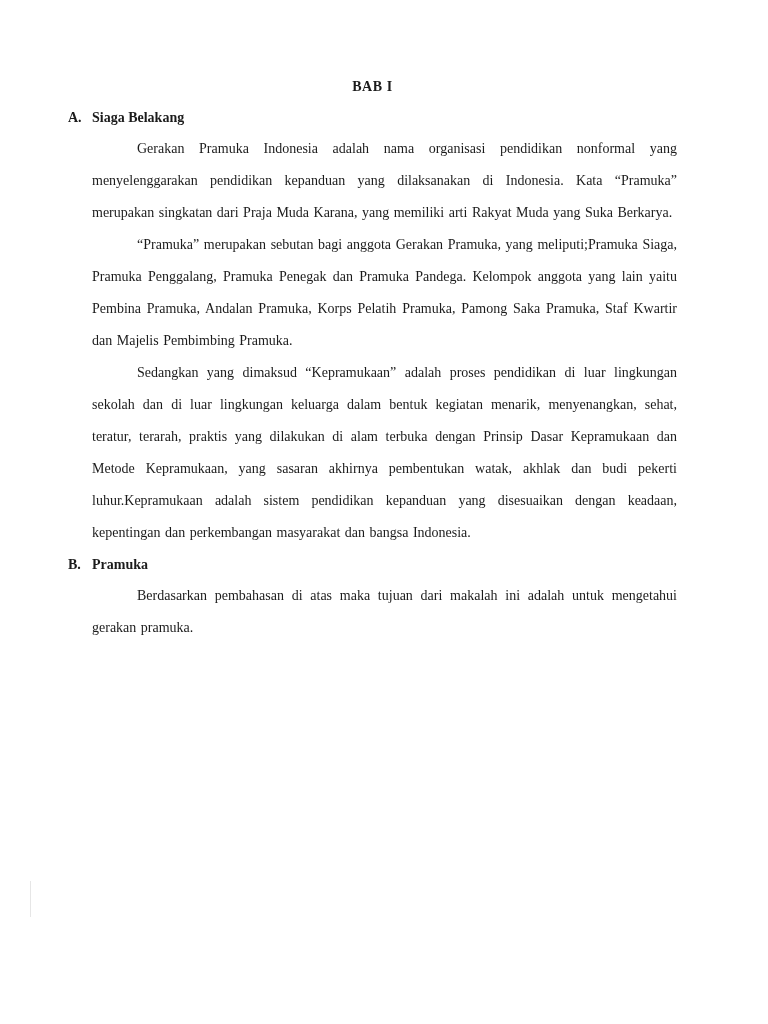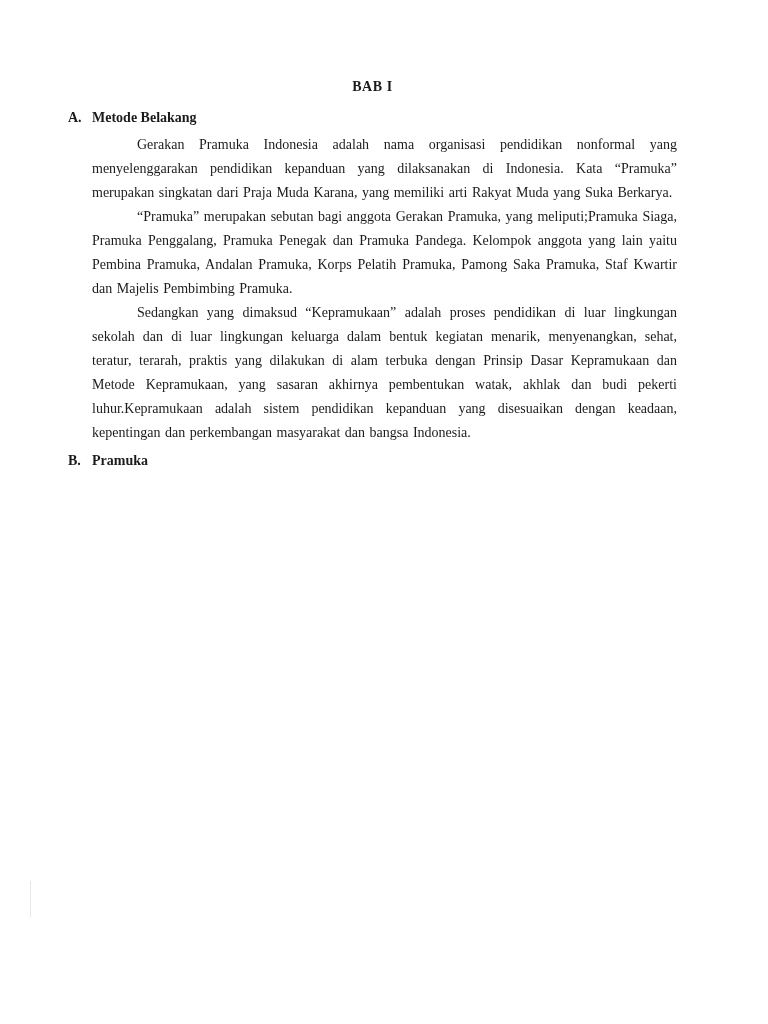--- a/index.html
+++ b/index.html
@@ -30,21 +30,21 @@
     .section-heading {
       display: flex;
       font-weight: bold;
       font-size: 14px;
       line-height: 31px;
     }
     .sec-label { flex: 0 0 24px; width: 24px; }
     .para {
       margin: 0 0 0 24px;
       font-size: 14px;
-      line-height: 24px;
+      line-height: 32px;
       text-align: justify;
       text-indent: 45px;
       word-spacing: 1px;
     }
     .page-edge-artifact {
       position: absolute;
       left: 30px;
       bottom: 0;
       width: 1px;
       height: 36px;
@@ -56,32 +56,33 @@
 <body>
 
 <div class="page">
 
   <div class="doc-title">BAB I</div>
 
 
   <div class="section">
     <div class="section-heading">
       <span class="sec-label">A.</span>
-      <span class="sec-title">Metode Belakang</span>
+      <span class="sec-title">Siaga Belakang</span>
     </div>
 
     <p class="para">Gerakan Pramuka Indonesia adalah nama organisasi pendidikan nonformal yang menyelenggarakan pendidikan kepanduan yang dilaksanakan di Indonesia. Kata “Pramuka” merupakan singkatan dari Praja Muda Karana, yang memiliki arti Rakyat Muda yang Suka Berkarya.</p>
 
     <p class="para">“Pramuka” merupakan sebutan bagi anggota Gerakan Pramuka, yang meliputi;Pramuka Siaga, Pramuka Penggalang, Pramuka Penegak dan Pramuka Pandega. Kelompok anggota yang lain yaitu Pembina Pramuka, Andalan Pramuka, Korps Pelatih Pramuka, Pamong Saka Pramuka, Staf Kwartir dan Majelis Pembimbing Pramuka.</p>
 
     <p class="para">Sedangkan yang dimaksud “Kepramukaan” adalah proses pendidikan di luar lingkungan sekolah dan di luar lingkungan keluarga dalam bentuk kegiatan menarik, menyenangkan, sehat, teratur, terarah, praktis yang dilakukan di alam terbuka dengan Prinsip Dasar Kepramukaan dan Metode Kepramukaan, yang sasaran akhirnya pembentukan watak, akhlak dan budi pekerti luhur.Kepramukaan adalah sistem pendidikan kepanduan yang disesuaikan dengan keadaan, kepentingan dan perkembangan masyarakat dan bangsa Indonesia.</p>
   </div>
 
   <div class="section">
     <div class="section-heading">
       <span class="sec-label">B.</span>
       <span class="sec-title">Pramuka</span>
     </div>
 
+    <p class="para">Berdasarkan pembahasan di atas maka tujuan dari makalah ini adalah untuk mengetahui gerakan pramuka.</p>
   </div>
 
   <div class="page-edge-artifact"></div>
 </div>
 
 </body></html>

